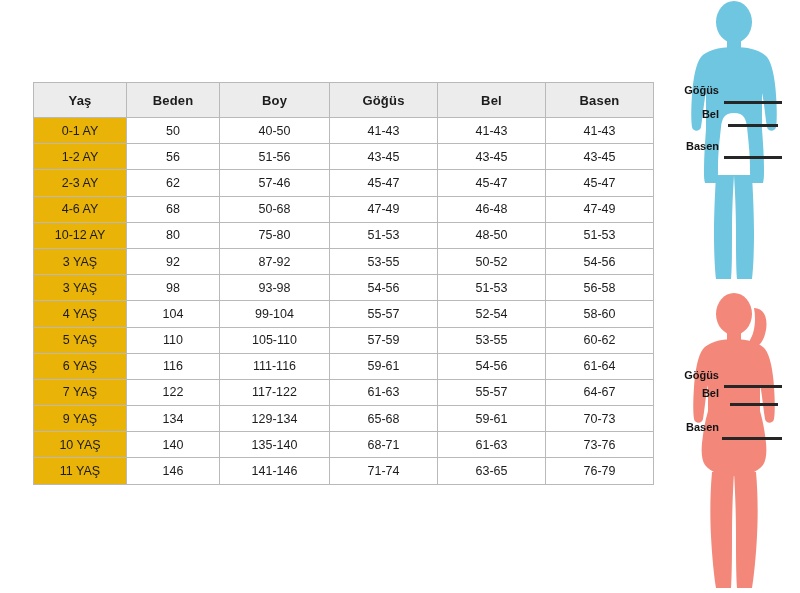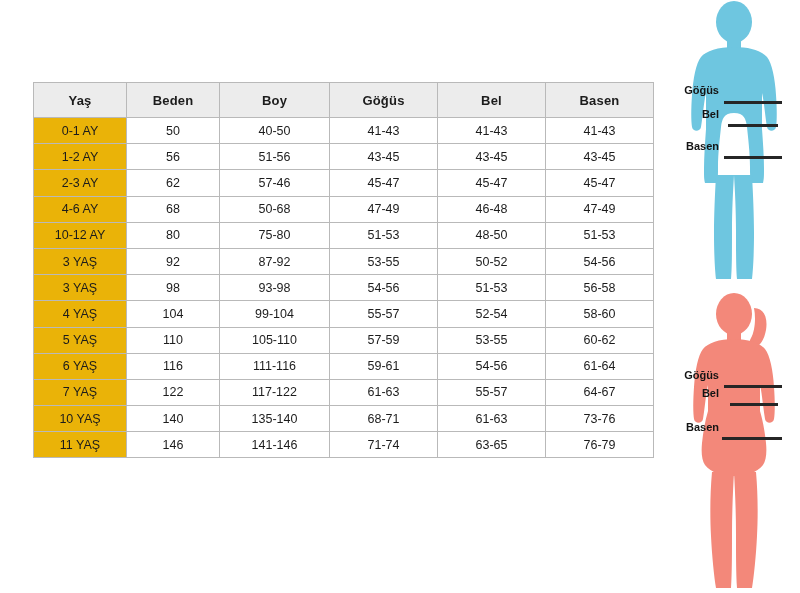--- a/index.html
+++ b/index.html
@@ -206,20 +206,28 @@
           <td>54-56</td>
           <td>61-64</td>
         </tr>
         <tr>
           <td class="col-age">7 YAŞ</td>
           <td>122</td>
           <td>117-122</td>
           <td>61-63</td>
           <td>55-57</td>
           <td>64-67</td>
+        </tr>
+        <tr>
+          <td class="col-age">9 YAŞ</td>
+          <td>134</td>
+          <td>129-134</td>
+          <td>65-68</td>
+          <td>59-61</td>
+          <td>70-73</td>
         </tr>
         <tr>
           <td class="col-age">10 YAŞ</td>
           <td>140</td>
           <td>135-140</td>
           <td>68-71</td>
           <td>61-63</td>
           <td>73-76</td>
         </tr>
         <tr>

